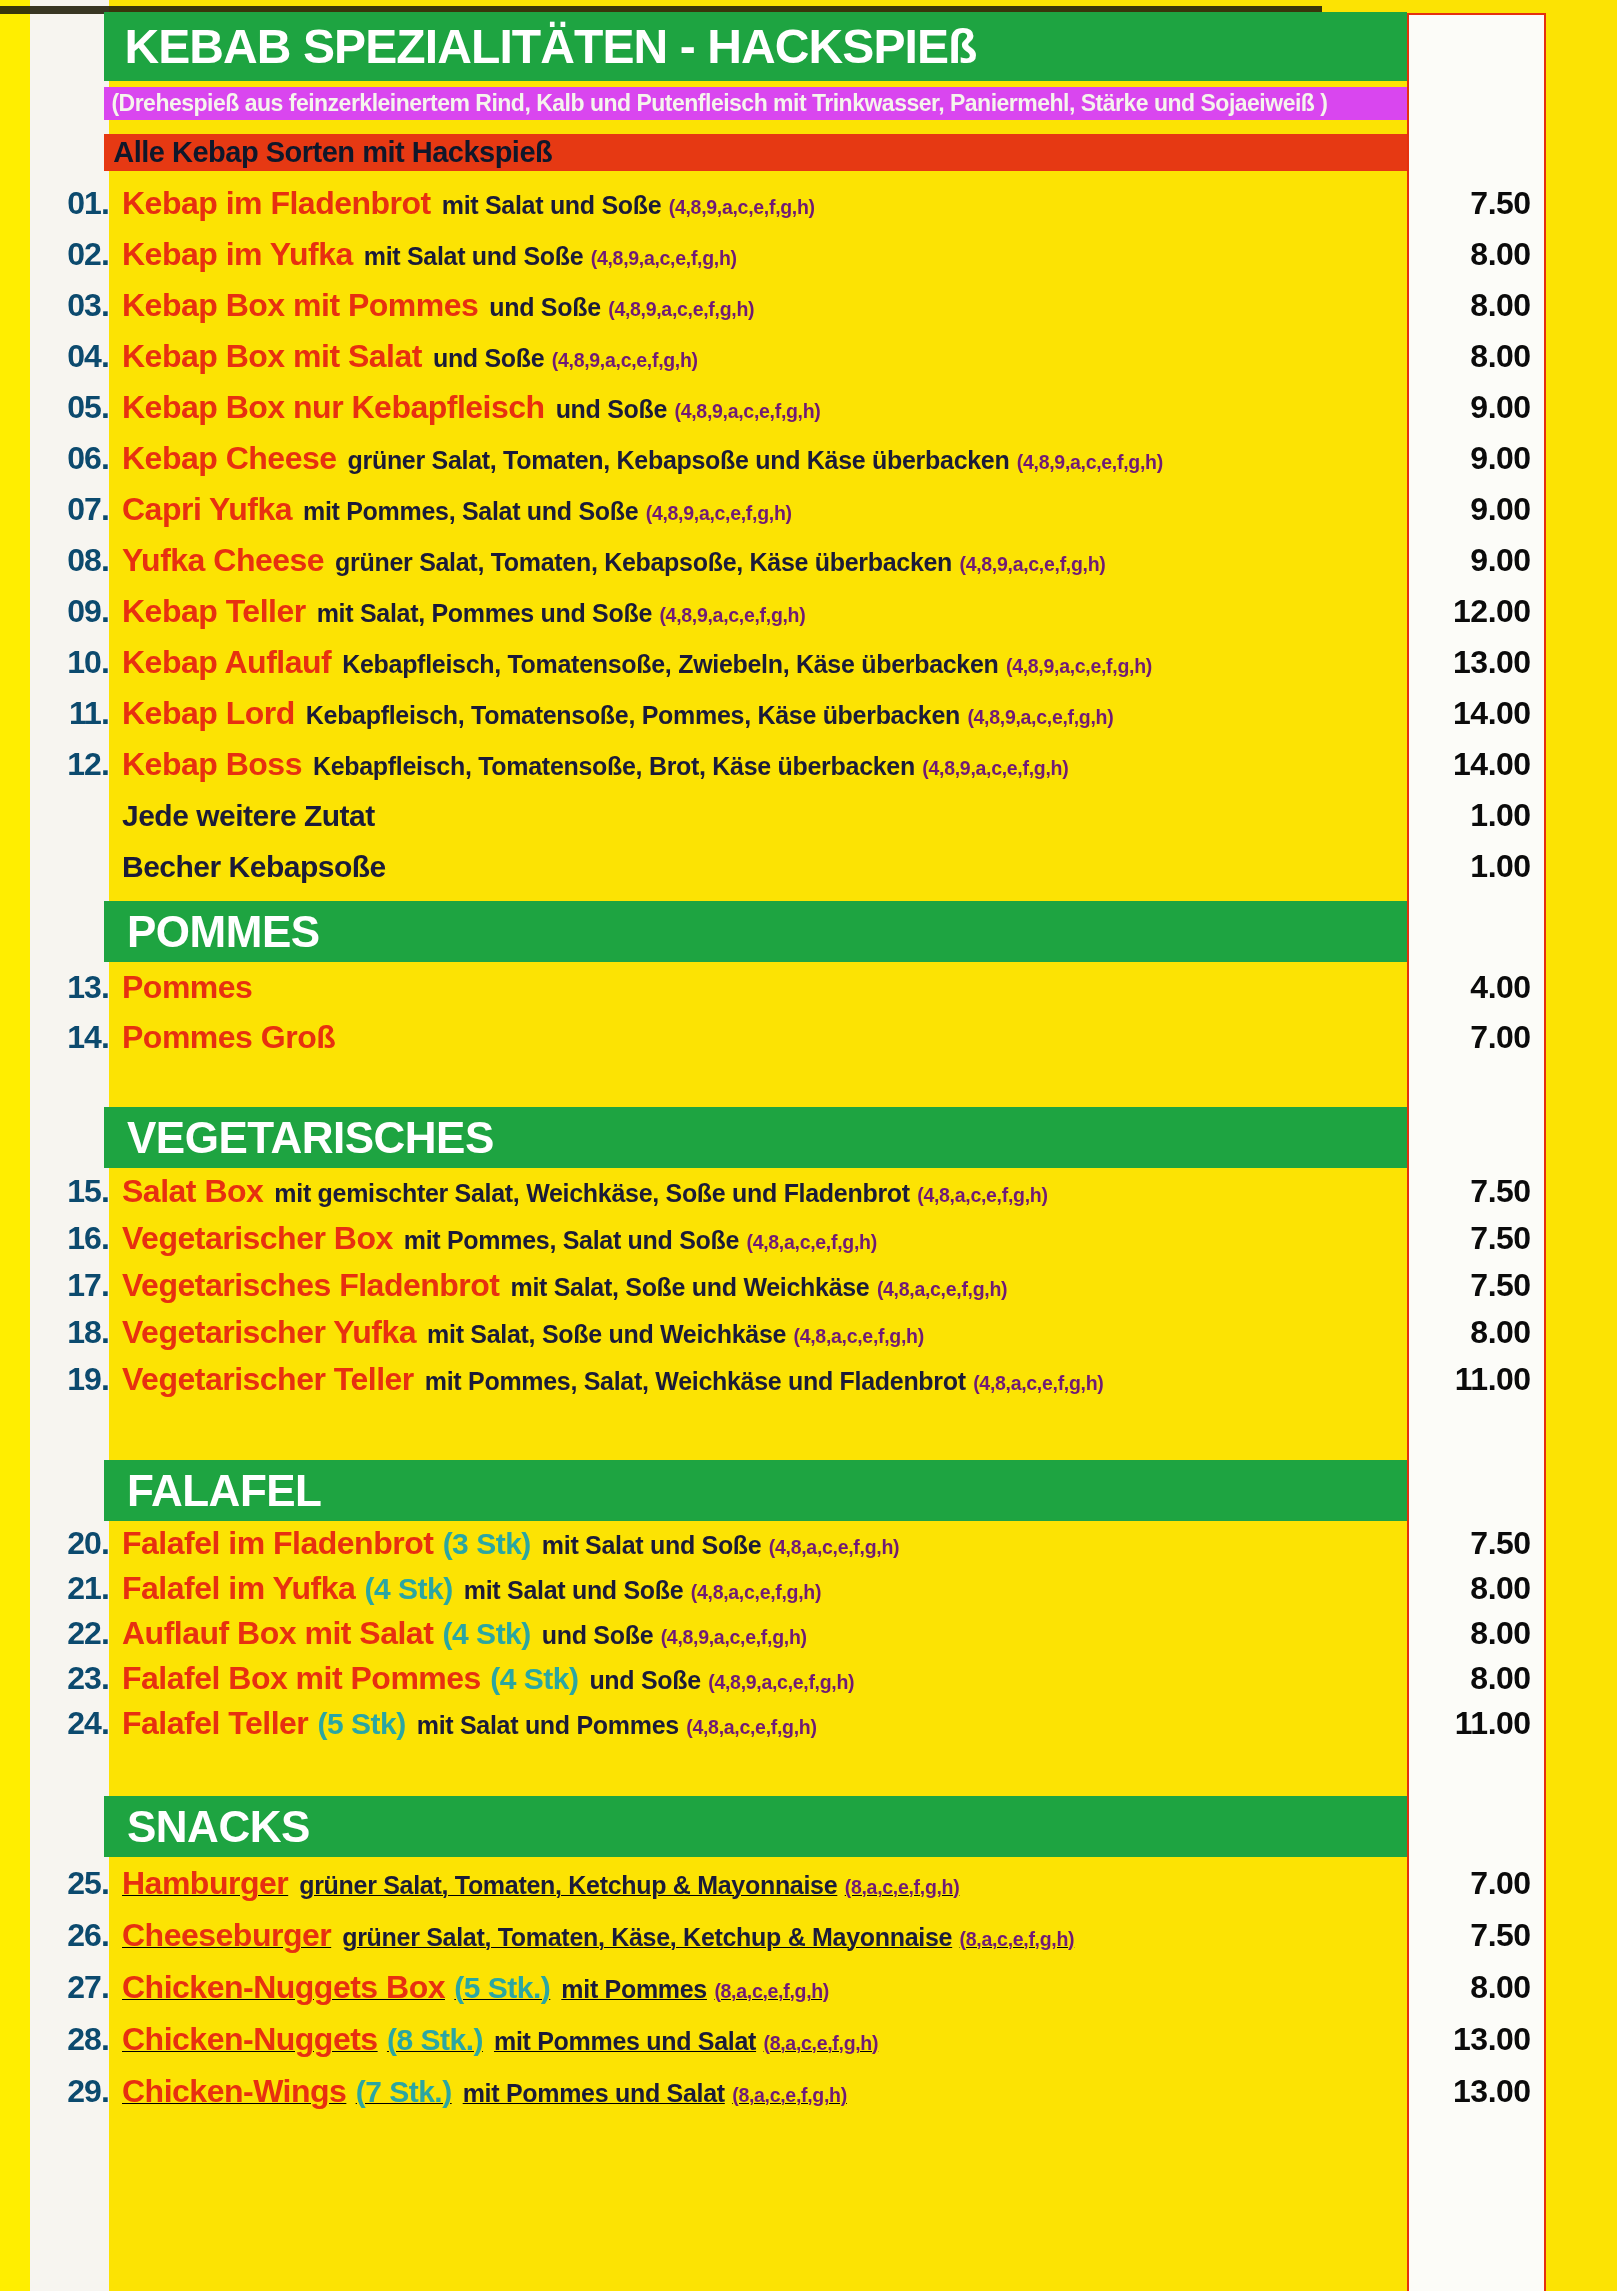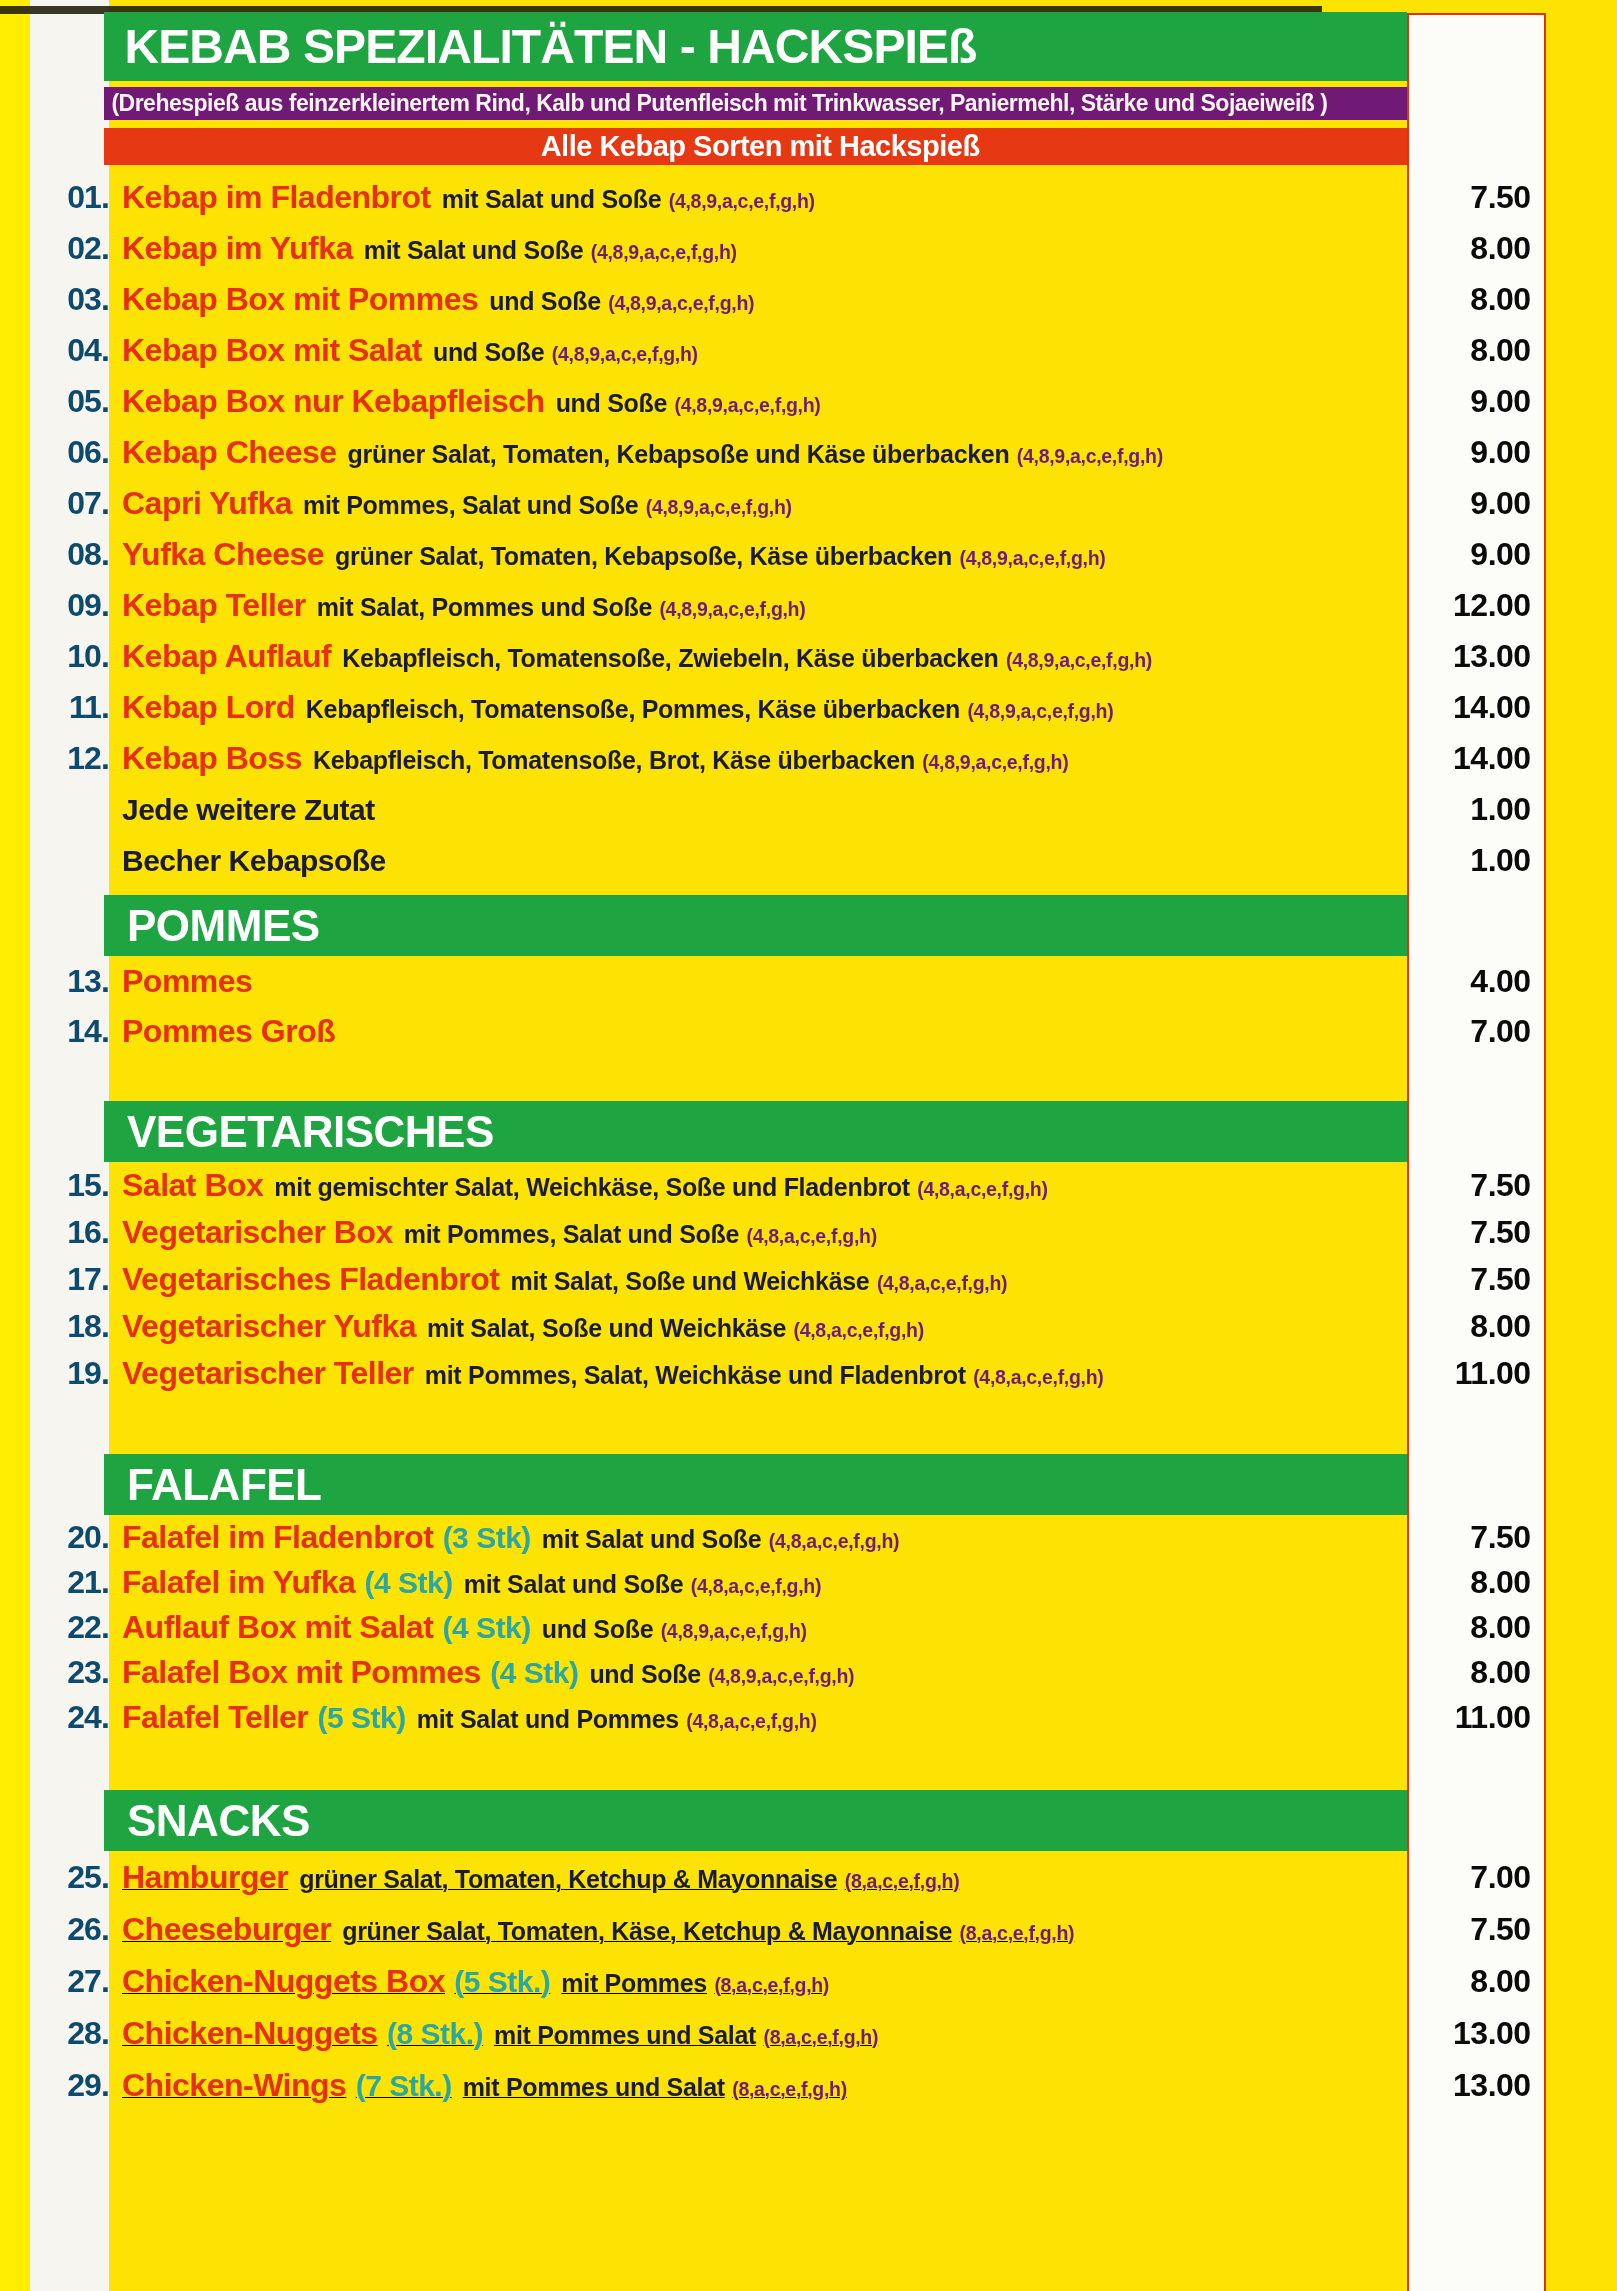--- a/index.html
+++ b/index.html
@@ -23,27 +23,27 @@
   .main{position:absolute;left:30px;top:12px;width:1521px;}
 
   
   .title-bar{
     margin-left:74px;width:1303px;height:69px;line-height:69px;
     background:#1EA441;color:#FFFFFF;font-size:48px;letter-spacing:-0.9px;
     padding-left:20.4px;box-sizing:border-box;white-space:nowrap;
   }
   .sub-bar{
     margin-left:74px;margin-top:5.6px;width:1303px;height:33px;line-height:33px;
-    background:#701a75;color:#F5F4EC;font-size:23px;letter-spacing:-0.5px;
+    background:#d946ef;color:#F5F4EC;font-size:23px;letter-spacing:-0.5px;
     padding-left:7.4px;box-sizing:border-box;white-space:nowrap;
   }
   .banner-bar{
-    margin-left:74px;margin-top:8px;width:1303px;height:37px;line-height:37px;
-    background:#E63913;color:#ffffff;font-size:29px;letter-spacing:-0.5px;
-    padding-left:9.3px;box-sizing:border-box;white-space:nowrap;text-align:center;
+    margin-left:74px;margin-top:14px;width:1303px;height:37px;line-height:37px;
+    background:#E63913;color:#0f172a;font-size:29px;letter-spacing:-0.5px;
+    padding-left:9.3px;box-sizing:border-box;white-space:nowrap;
   }
   .secbar{
     margin-left:74px;width:1303px;height:61px;line-height:61px;
     background:#1EA441;color:#FFFFFF;font-size:44px;letter-spacing:-0.5px;
     padding-left:23px;box-sizing:border-box;white-space:nowrap;
   }
   #secbar-pommes{margin-top:9.3px;}
   #secbar-veg{margin-top:45px;}
   #secbar-falafel{margin-top:57px;}
   #secbar-snacks{margin-top:50px;}

